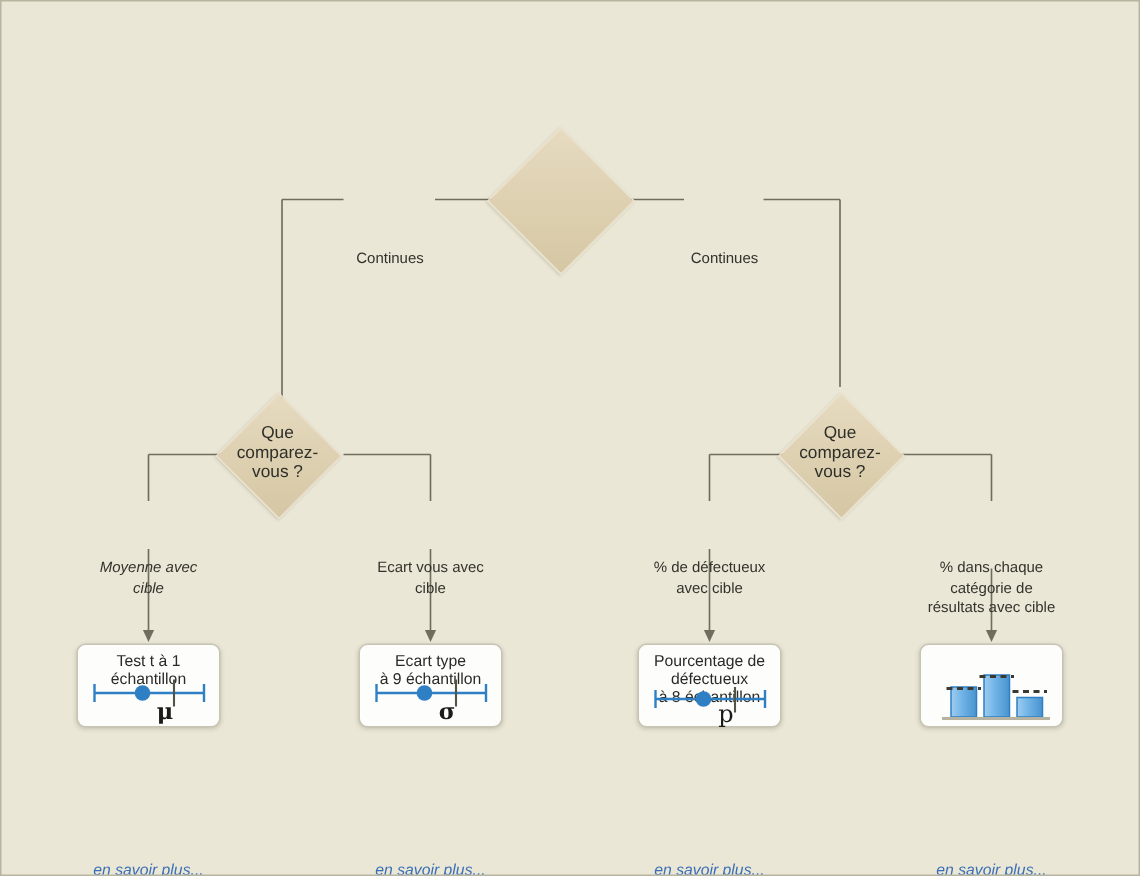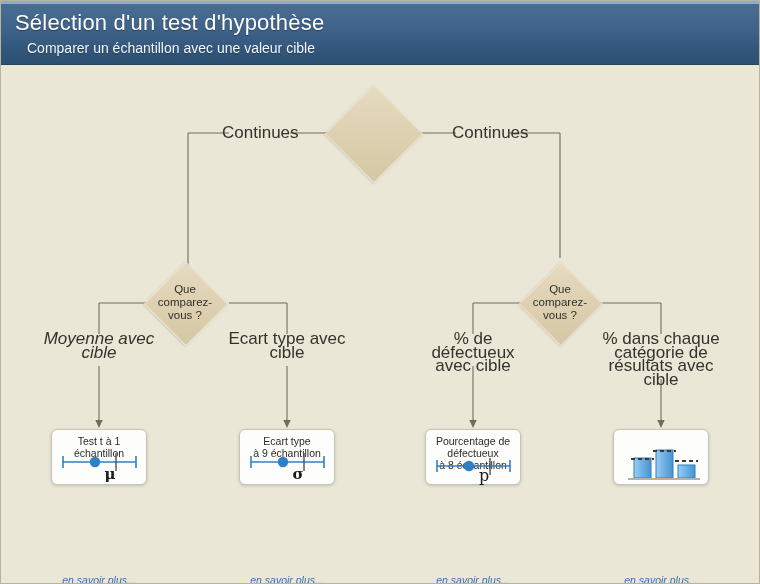--- a/index.html
+++ b/index.html
@@ -47,21 +47,21 @@
   .diamond-label{
     position:absolute;
     text-align:center;
     color:#2f2f2a;font-size:11.5px;line-height:13px;
     pointer-events:none;
   }
 
   
   .edge-label{
     position:absolute;text-align:center;
-    color:#33332c;font-size:17px;line-height:13.5px;
+    color:#33332c;font-size:10px;line-height:13.5px;margin-top:40px;
   }
 
   
   .card{
     position:absolute;width:96px;height:56px;
     background:#fdfdfb;
     border:1px solid #c8c4b4;
     border-radius:6px;
     box-shadow:0 1px 3px rgba(110,105,85,.30);
     box-sizing:border-box;
@@ -80,24 +80,20 @@
     position:absolute;text-align:center;
     font-family:"DejaVu Serif","Liberation Serif",serif;
     color:#1b1b18;font-weight:bold;
   }
 </style>
 </head>
 <body>
 
 <div id="app">
 
-  <div class="header">
-    <div class="title">Sélection d'un test d'hypothèse</div>
-    <div class="subtitle">Comparer un échantillon avec une valeur cible</div>
-  </div>
 
   <div class="canvas">
 
     <svg class="links" viewBox="0 0 758 517">
       <defs>
         <marker id="arrow" markerWidth="9" markerHeight="9" refX="4.2" refY="4.2" orient="auto">
           <path d="M0.6,0.8 L7.8,4.2 L0.6,7.6 Z" fill="#6f6d5e"></path>
         </marker>
       </defs>
       <g stroke="#6f6d5e" stroke-width="1.1" fill="none" shape-rendering="geometricPrecision">
@@ -140,21 +136,21 @@
 
     <div class="diamond" style="left:530px;top:208px;width:58px;height:58px;"></div>
     <div class="diamond-label" style="left:519px;top:217px;width:80px;">
       <div>Que</div>
       <div>comparez-</div>
       <div>vous ?</div>
     </div>
 
     <div class="edge-label" style="left:38px;top:266px;width:120px;white-space:pre-line;font-style:italic;">Moyenne avec
 cible</div>
-    <div class="edge-label" style="left:226px;top:266px;width:120px;white-space:pre-line;">Ecart type avec
+    <div class="edge-label" style="left:226px;top:266px;width:120px;white-space:pre-line;">Ecart vous avec
 cible</div>
     <div class="edge-label" style="left:412px;top:266px;width:120px;white-space:pre-line;">% de défectueux
 avec cible</div>
     <div class="edge-label" style="left:600px;top:266px;width:120px;white-space:pre-line;">% dans chaque
 catégorie de
 résultats avec cible</div>
 
     <div class="card" style="left:50px;top:363px;">
       <div class="card-title" style="white-space:pre-line;">Test t à 1 échantillon</div>
       <div class="graphic">

